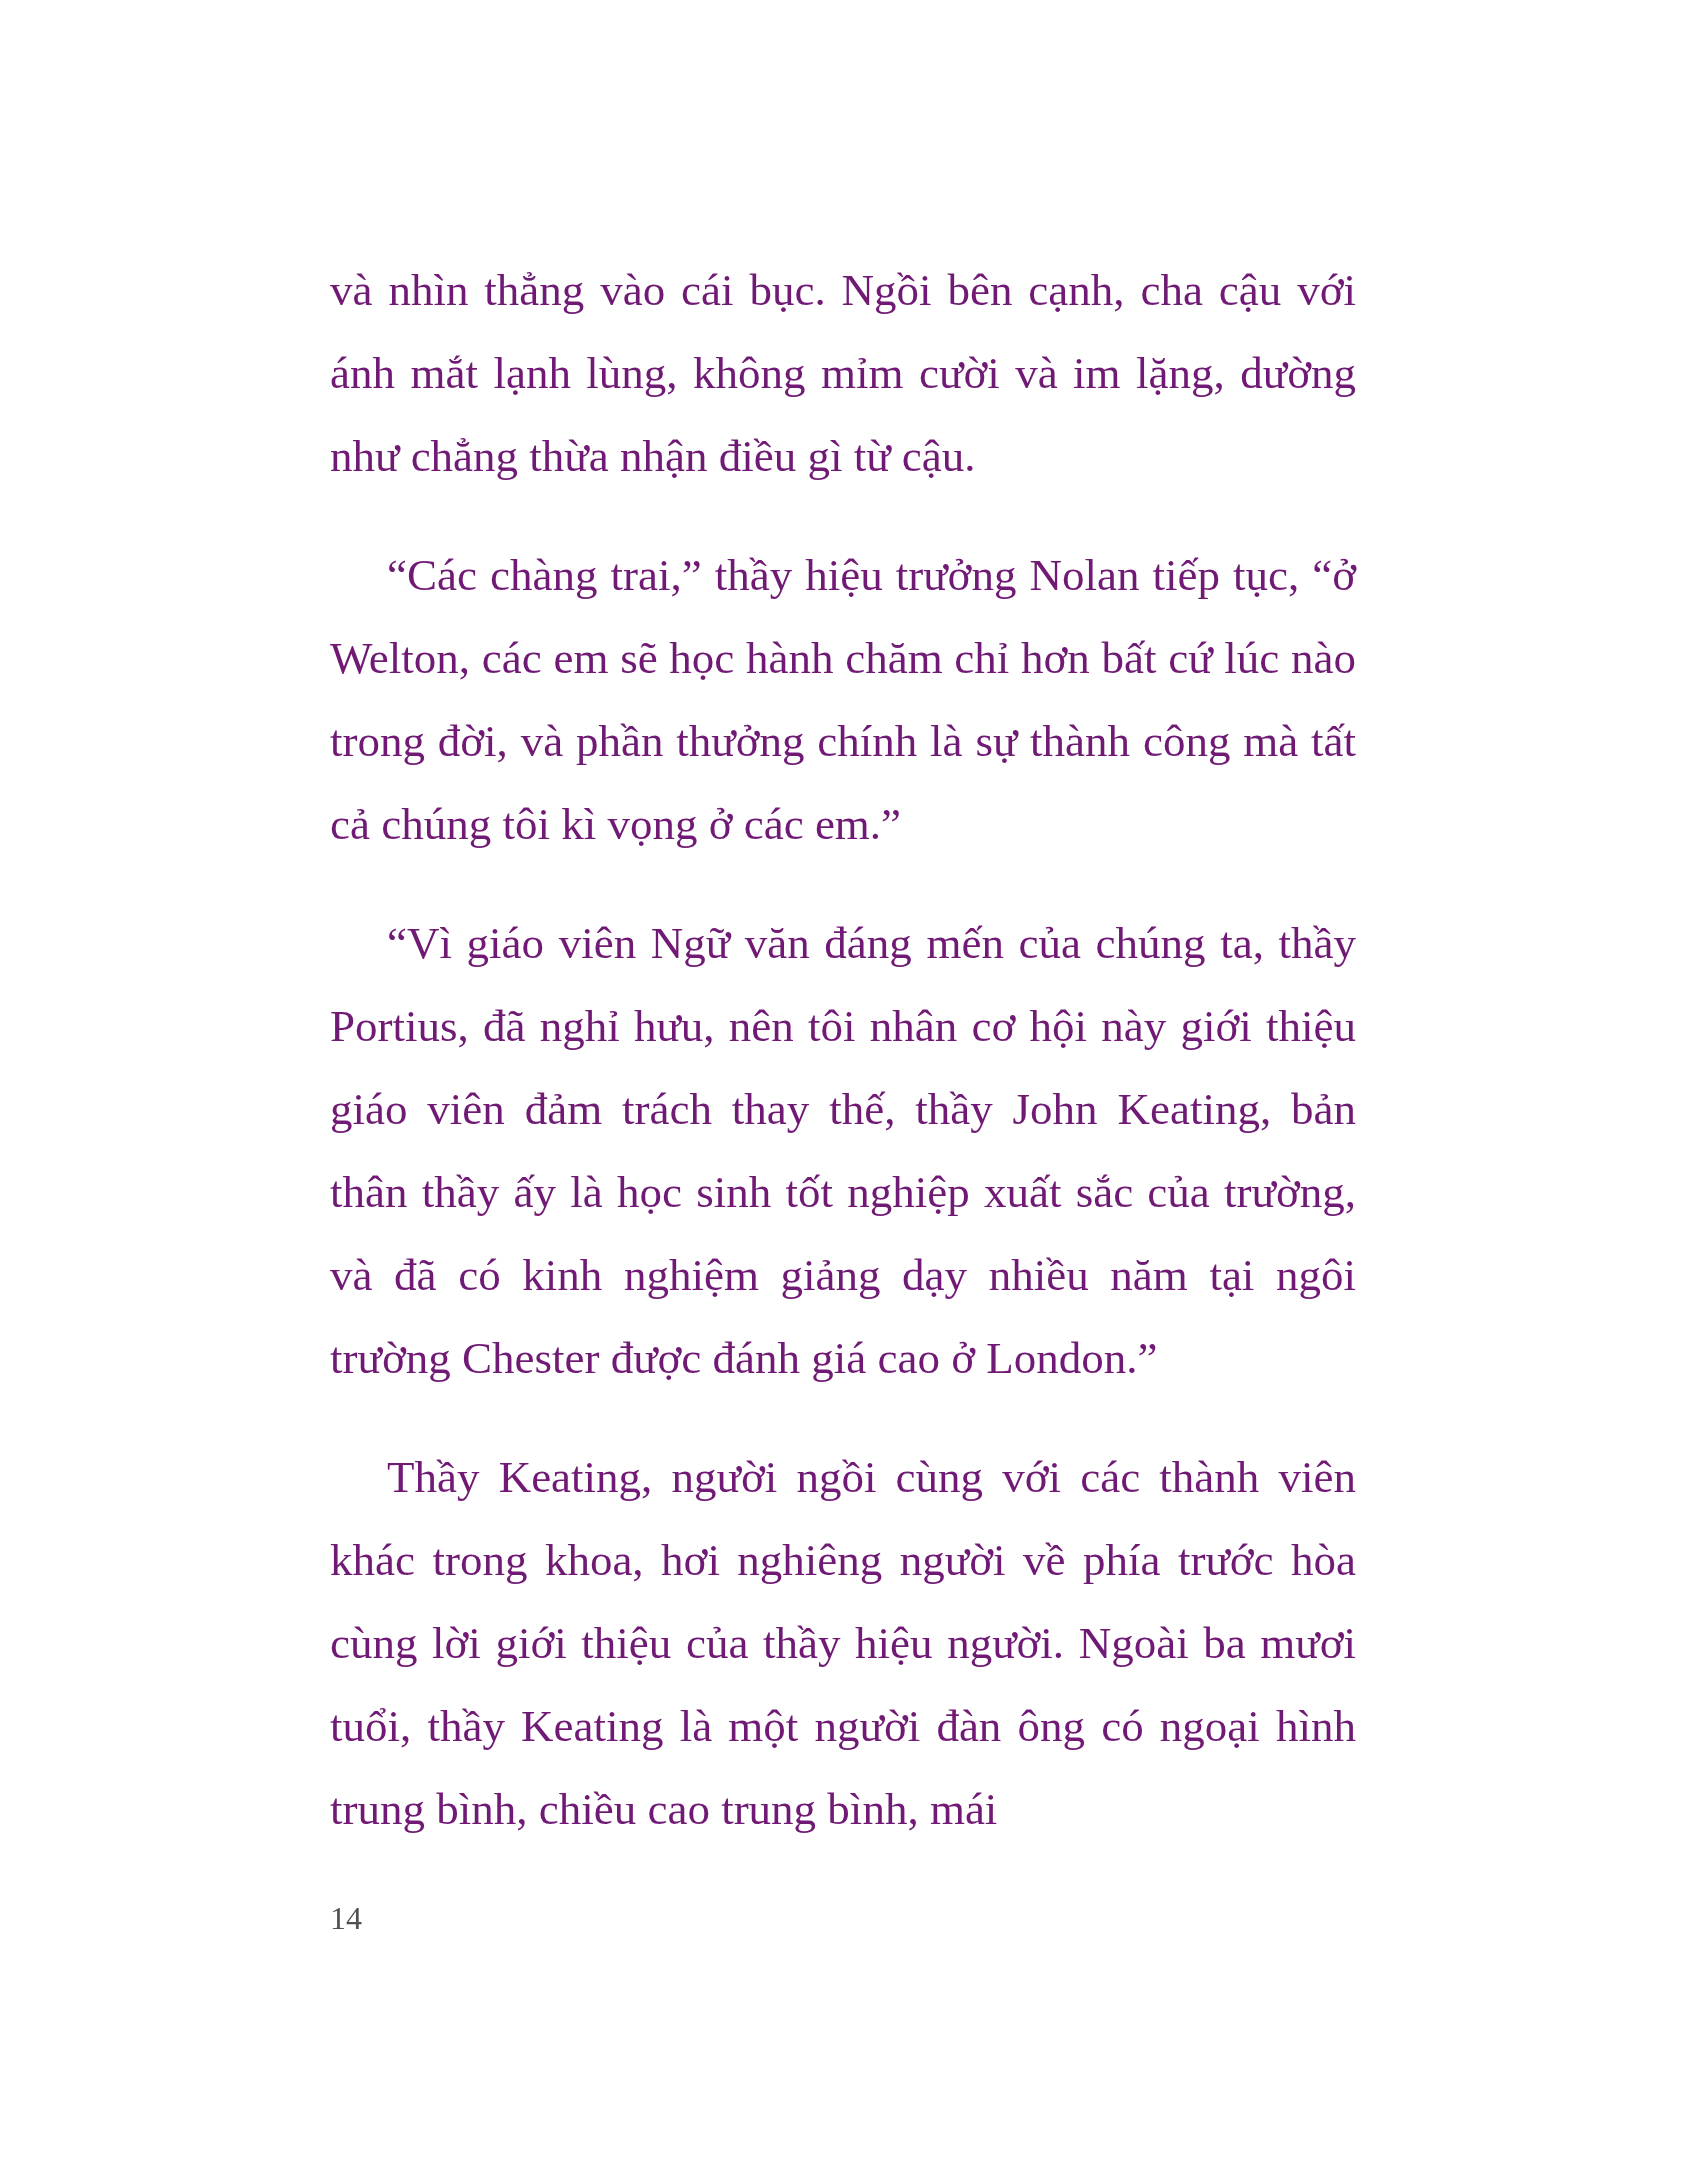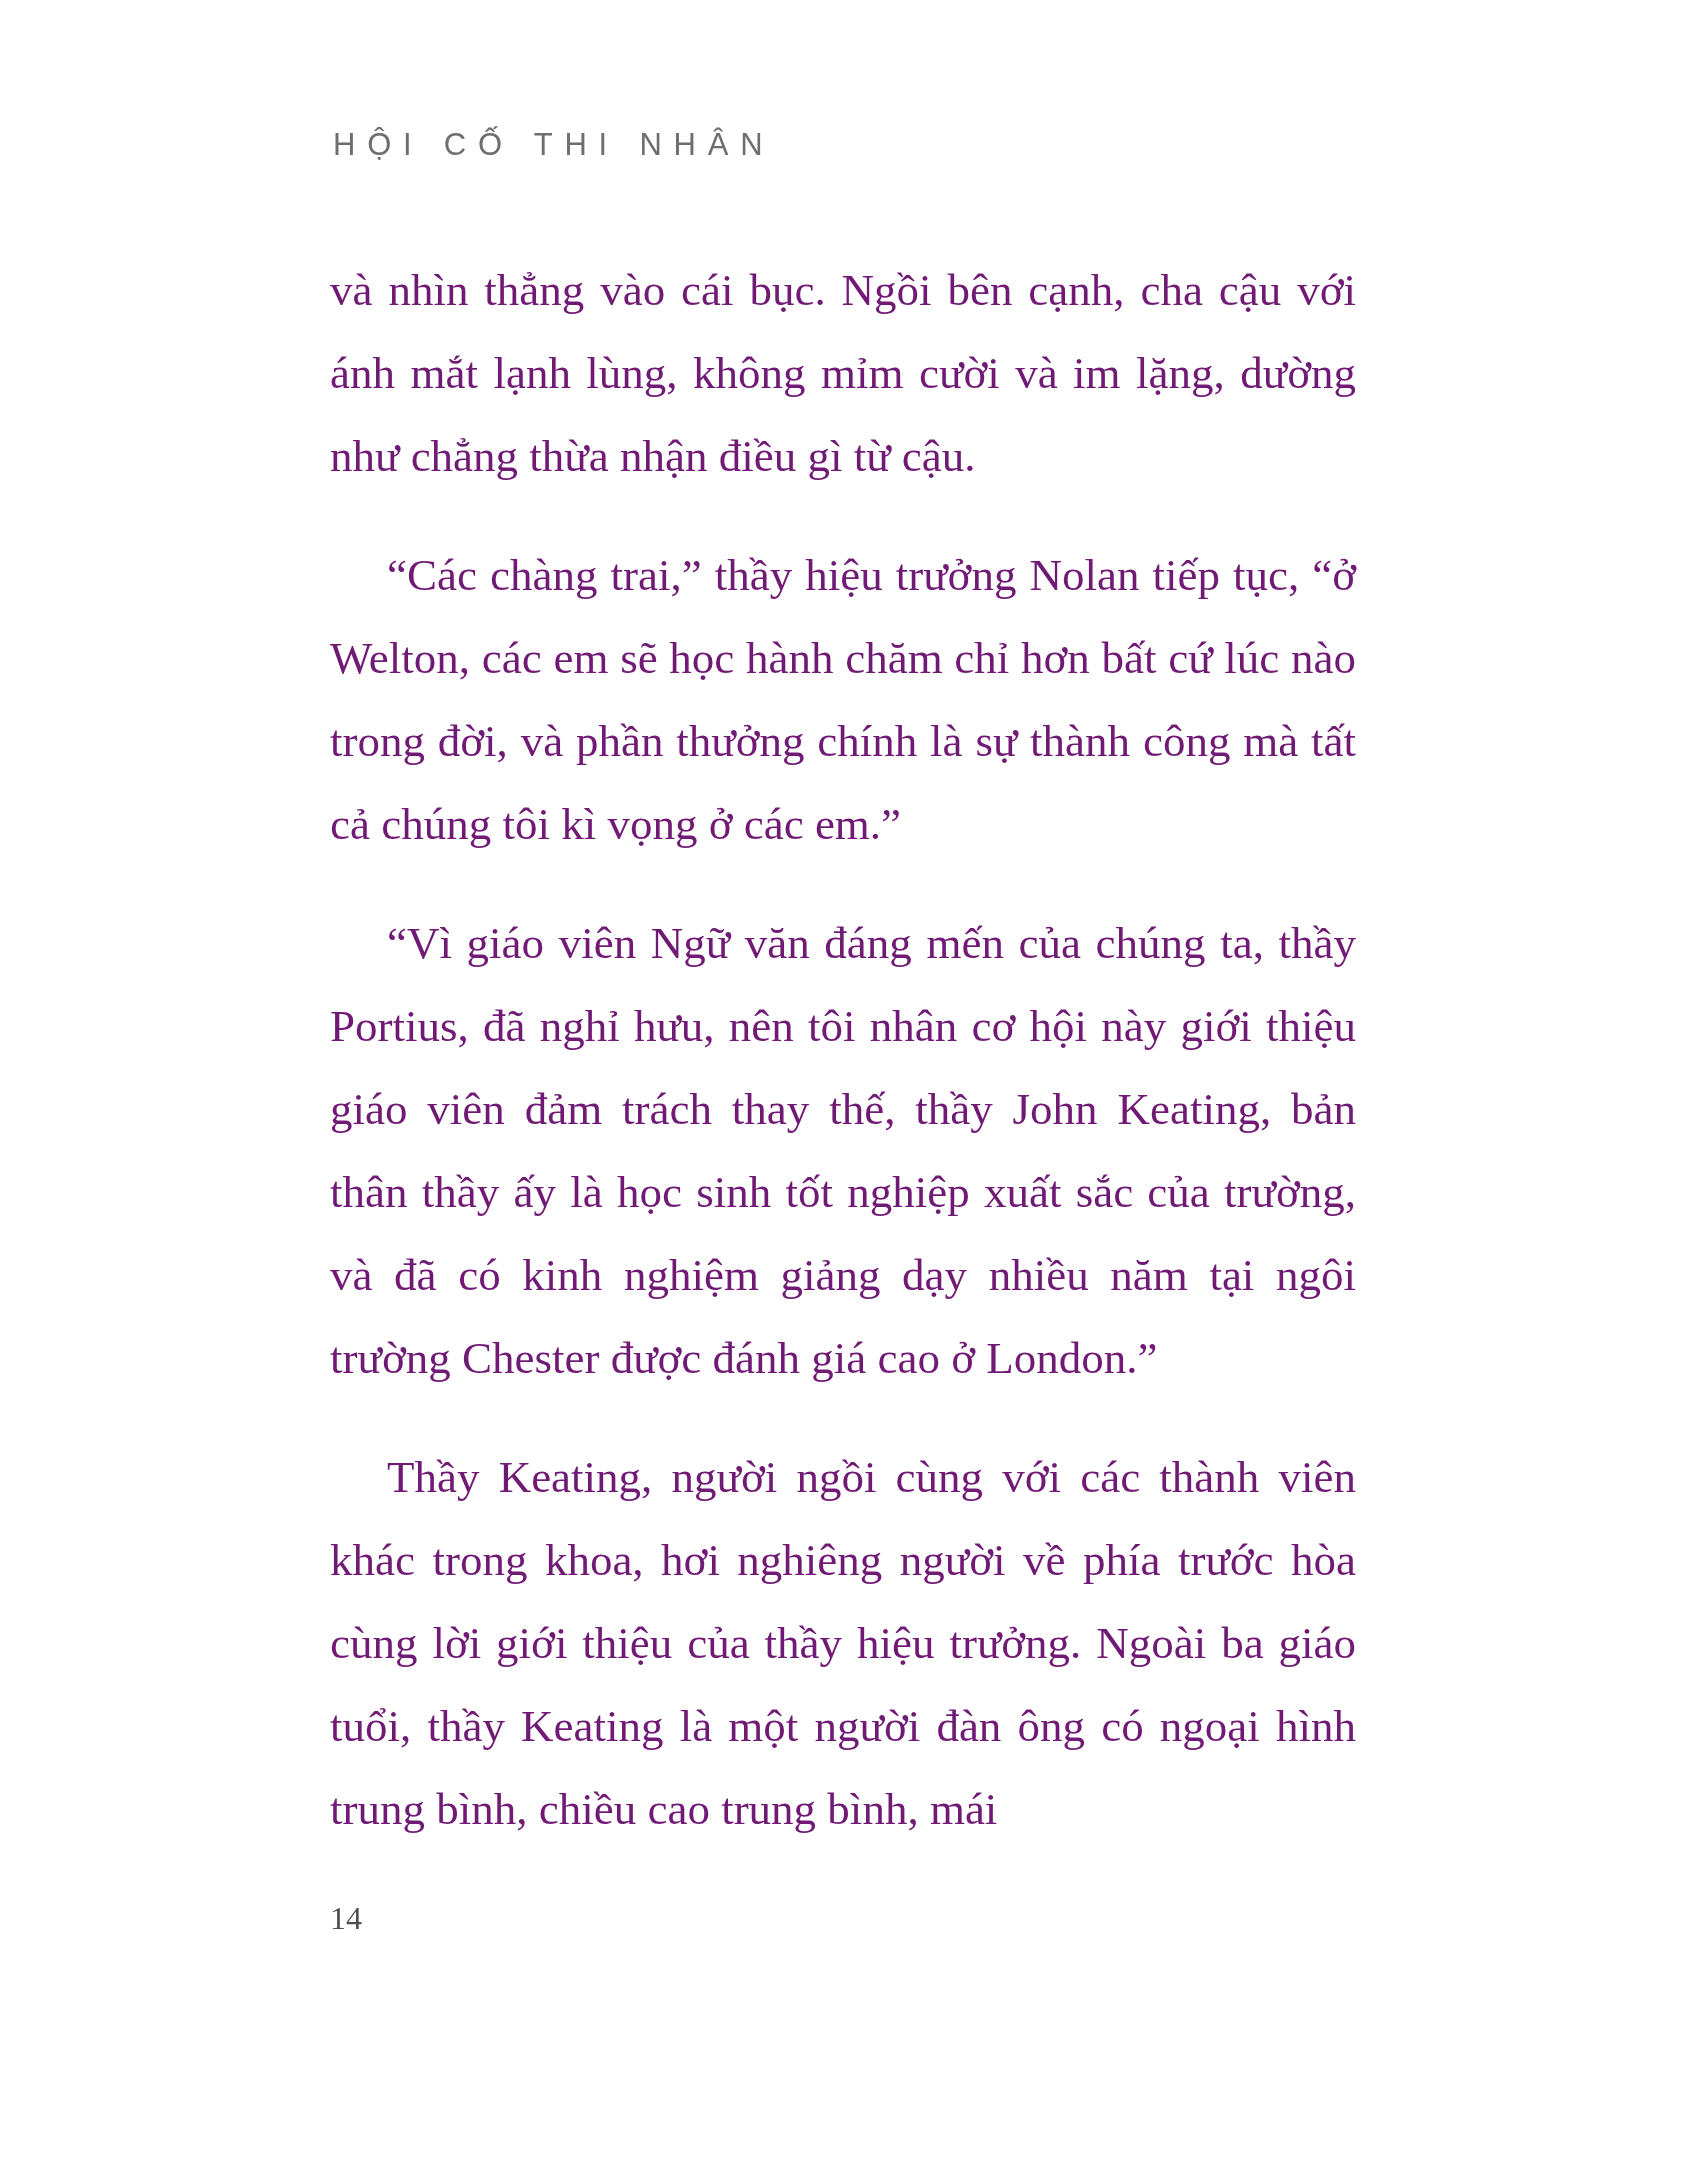--- a/index.html
+++ b/index.html
@@ -52,25 +52,24 @@
     font-family: "Liberation Serif", "DejaVu Serif", serif;
     font-size: 32px;
     color: #4f4f4f;
   }
 </style>
 </head>
 <body>
 
 <div class="page">
 
-  <header class="running-head">HỘI CỐ THI NHÂN</header>
 
   <main class="body-text">
     <p class="para">và nhìn thẳng vào cái bục. Ngồi bên cạnh, cha cậu với ánh mắt lạnh lùng, không mỉm cười và im lặng, dường như chẳng thừa nhận điều gì từ cậu.</p>
     <p class="para indent">“Các chàng trai,” thầy hiệu trưởng Nolan tiếp tục, “ở Welton, các em sẽ học hành chăm chỉ hơn bất cứ lúc nào trong đời, và phần thưởng chính là sự thành công mà tất cả chúng tôi kì vọng ở các em.”</p>
     <p class="para indent">“Vì giáo viên Ngữ văn đáng mến của chúng ta, thầy Portius, đã nghỉ hưu, nên tôi nhân cơ hội này giới thiệu giáo viên đảm trách thay thế, thầy John Keating, bản thân thầy ấy là học sinh tốt nghiệp xuất sắc của trường, và đã có kinh nghiệm giảng dạy nhiều năm tại ngôi trường Chester được đánh giá cao ở London.”</p>
-    <p class="para indent">Thầy Keating, người ngồi cùng với các thành viên khác trong khoa, hơi nghiêng người về phía trước hòa cùng lời giới thiệu của thầy hiệu trưởng. Ngoài ba giáo tuổi, thầy Keating là một người đàn ông có ngoại hình trung bình, chiều cao trung bình, mái</p>
+    <p class="para indent">Thầy Keating, người ngồi cùng với các thành viên khác trong khoa, hơi nghiêng người về phía trước hòa cùng lời giới thiệu của thầy hiệu người. Ngoài ba mươi tuổi, thầy Keating là một người đàn ông có ngoại hình trung bình, chiều cao trung bình, mái</p>
   </main>
 
   <footer class="page-number">14</footer>
 
 </div>
 
 
 </body></html>

